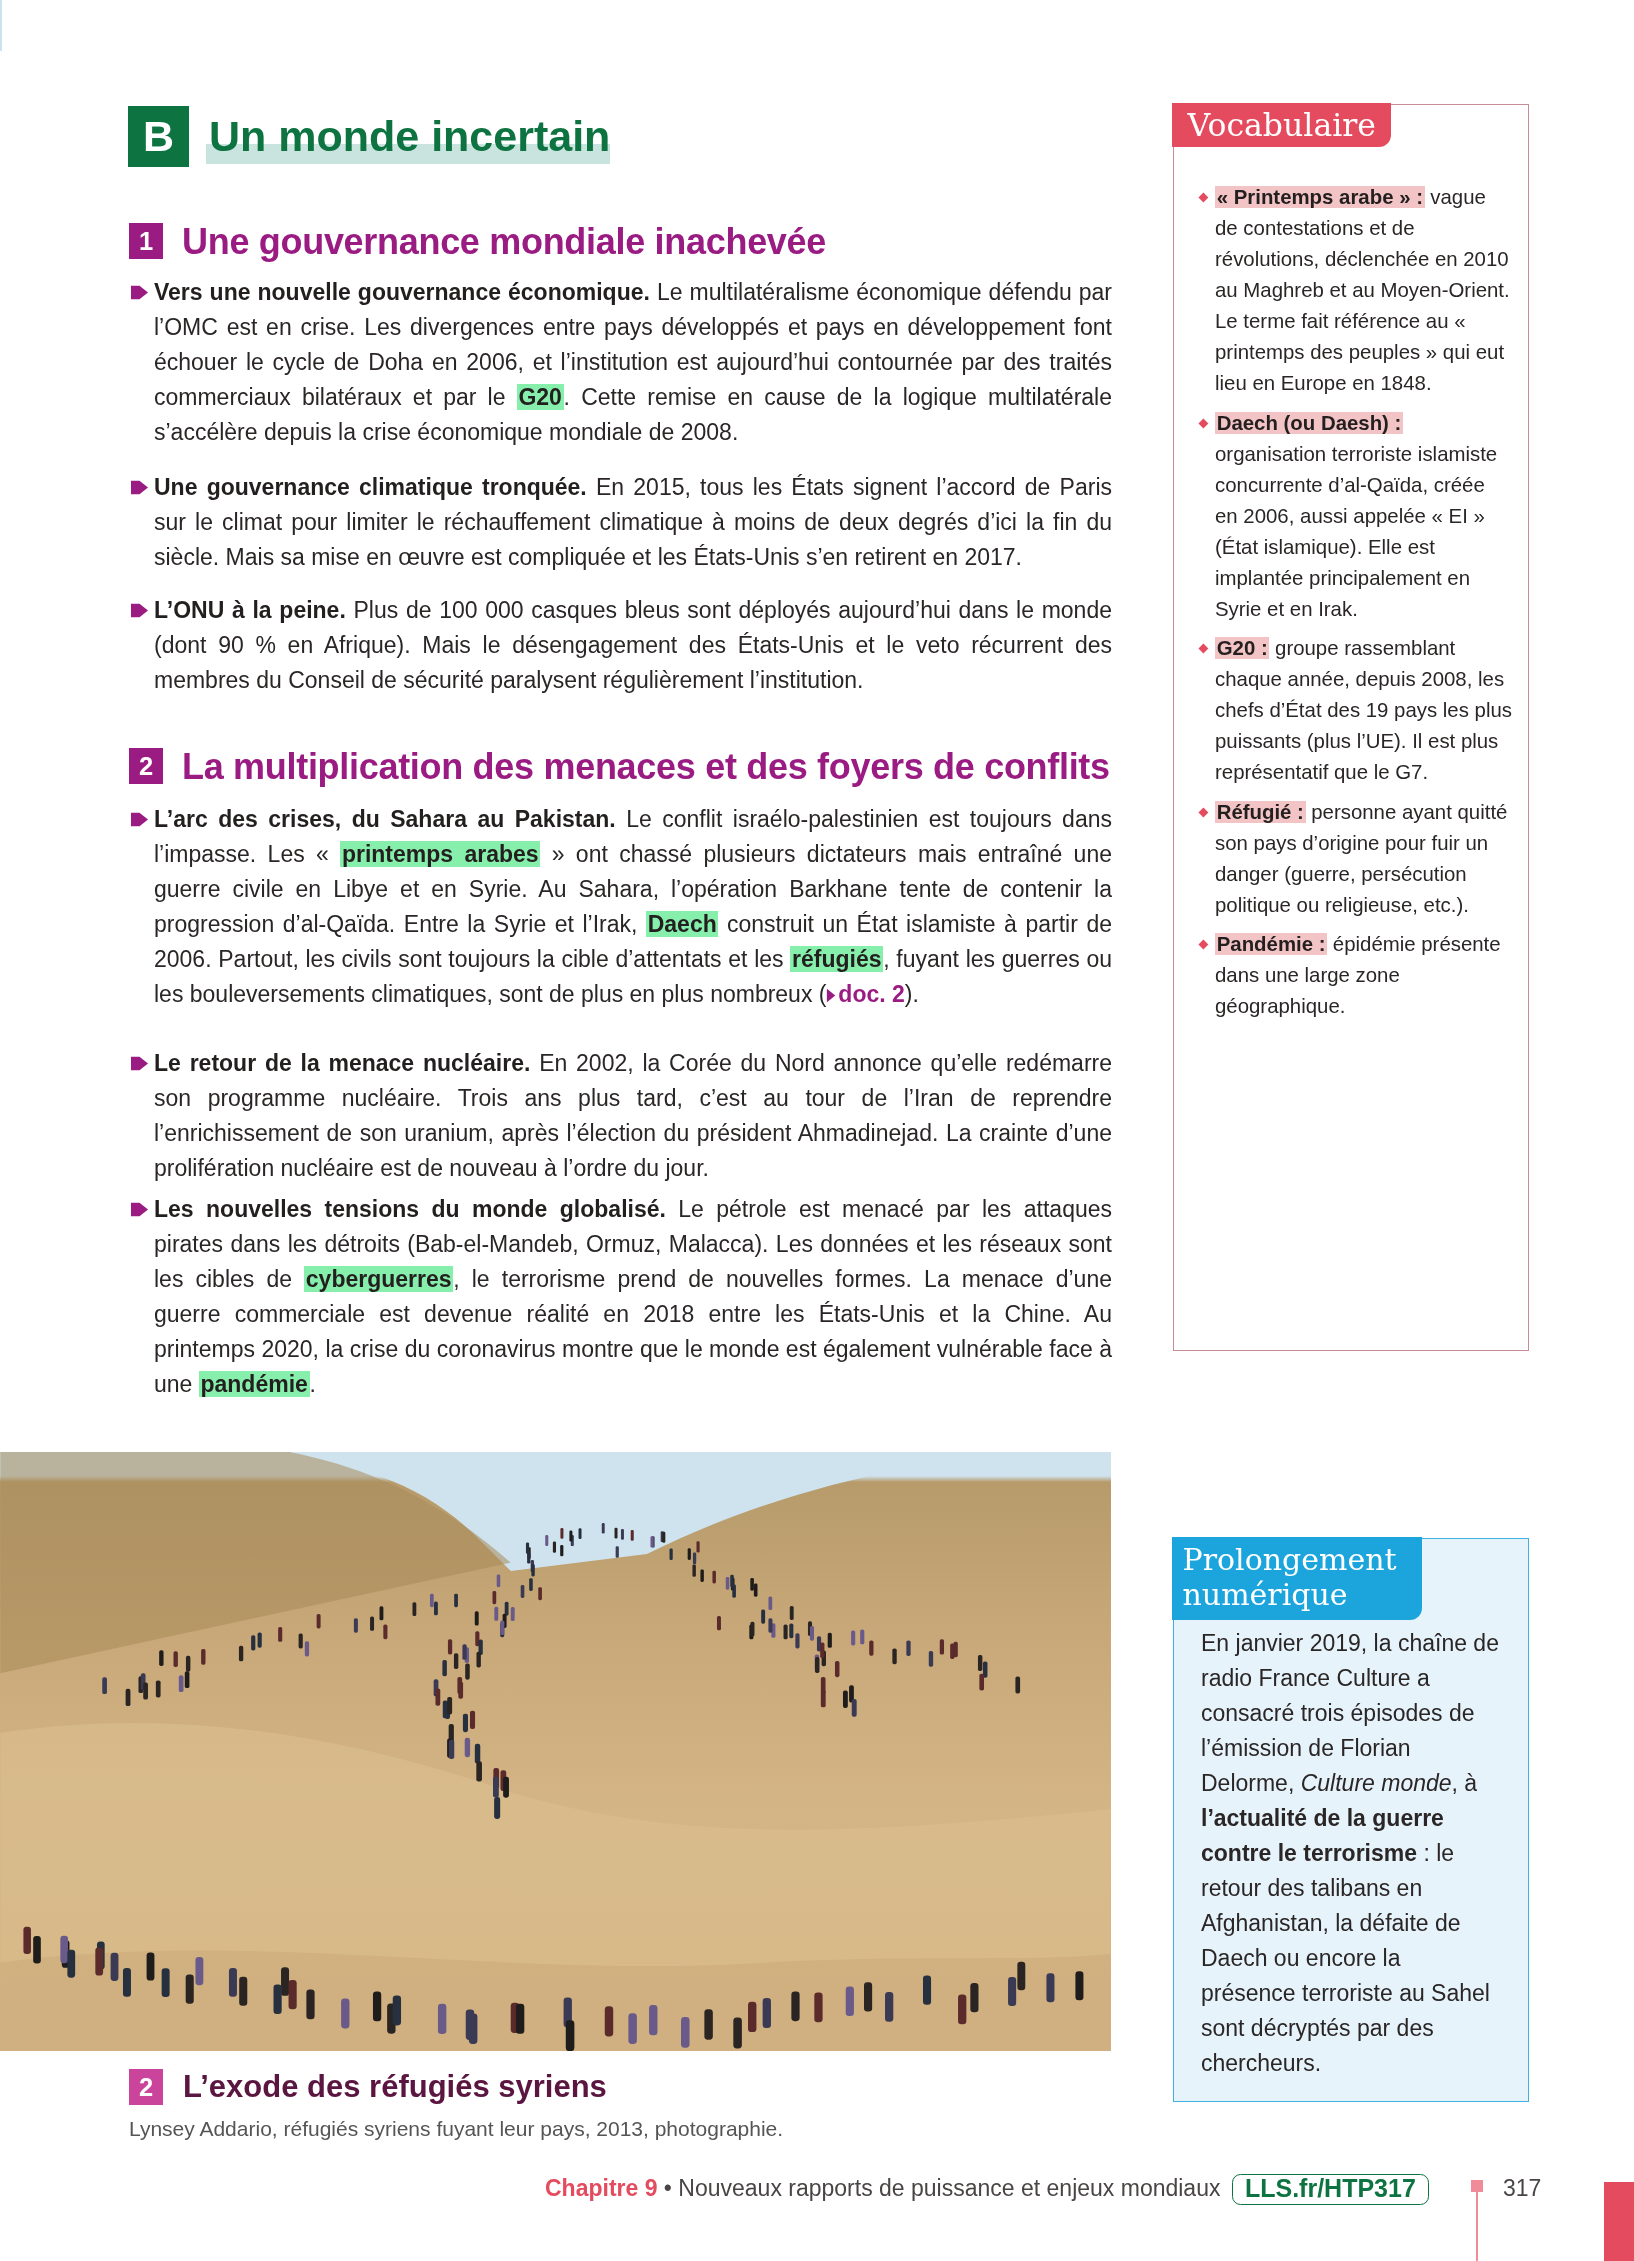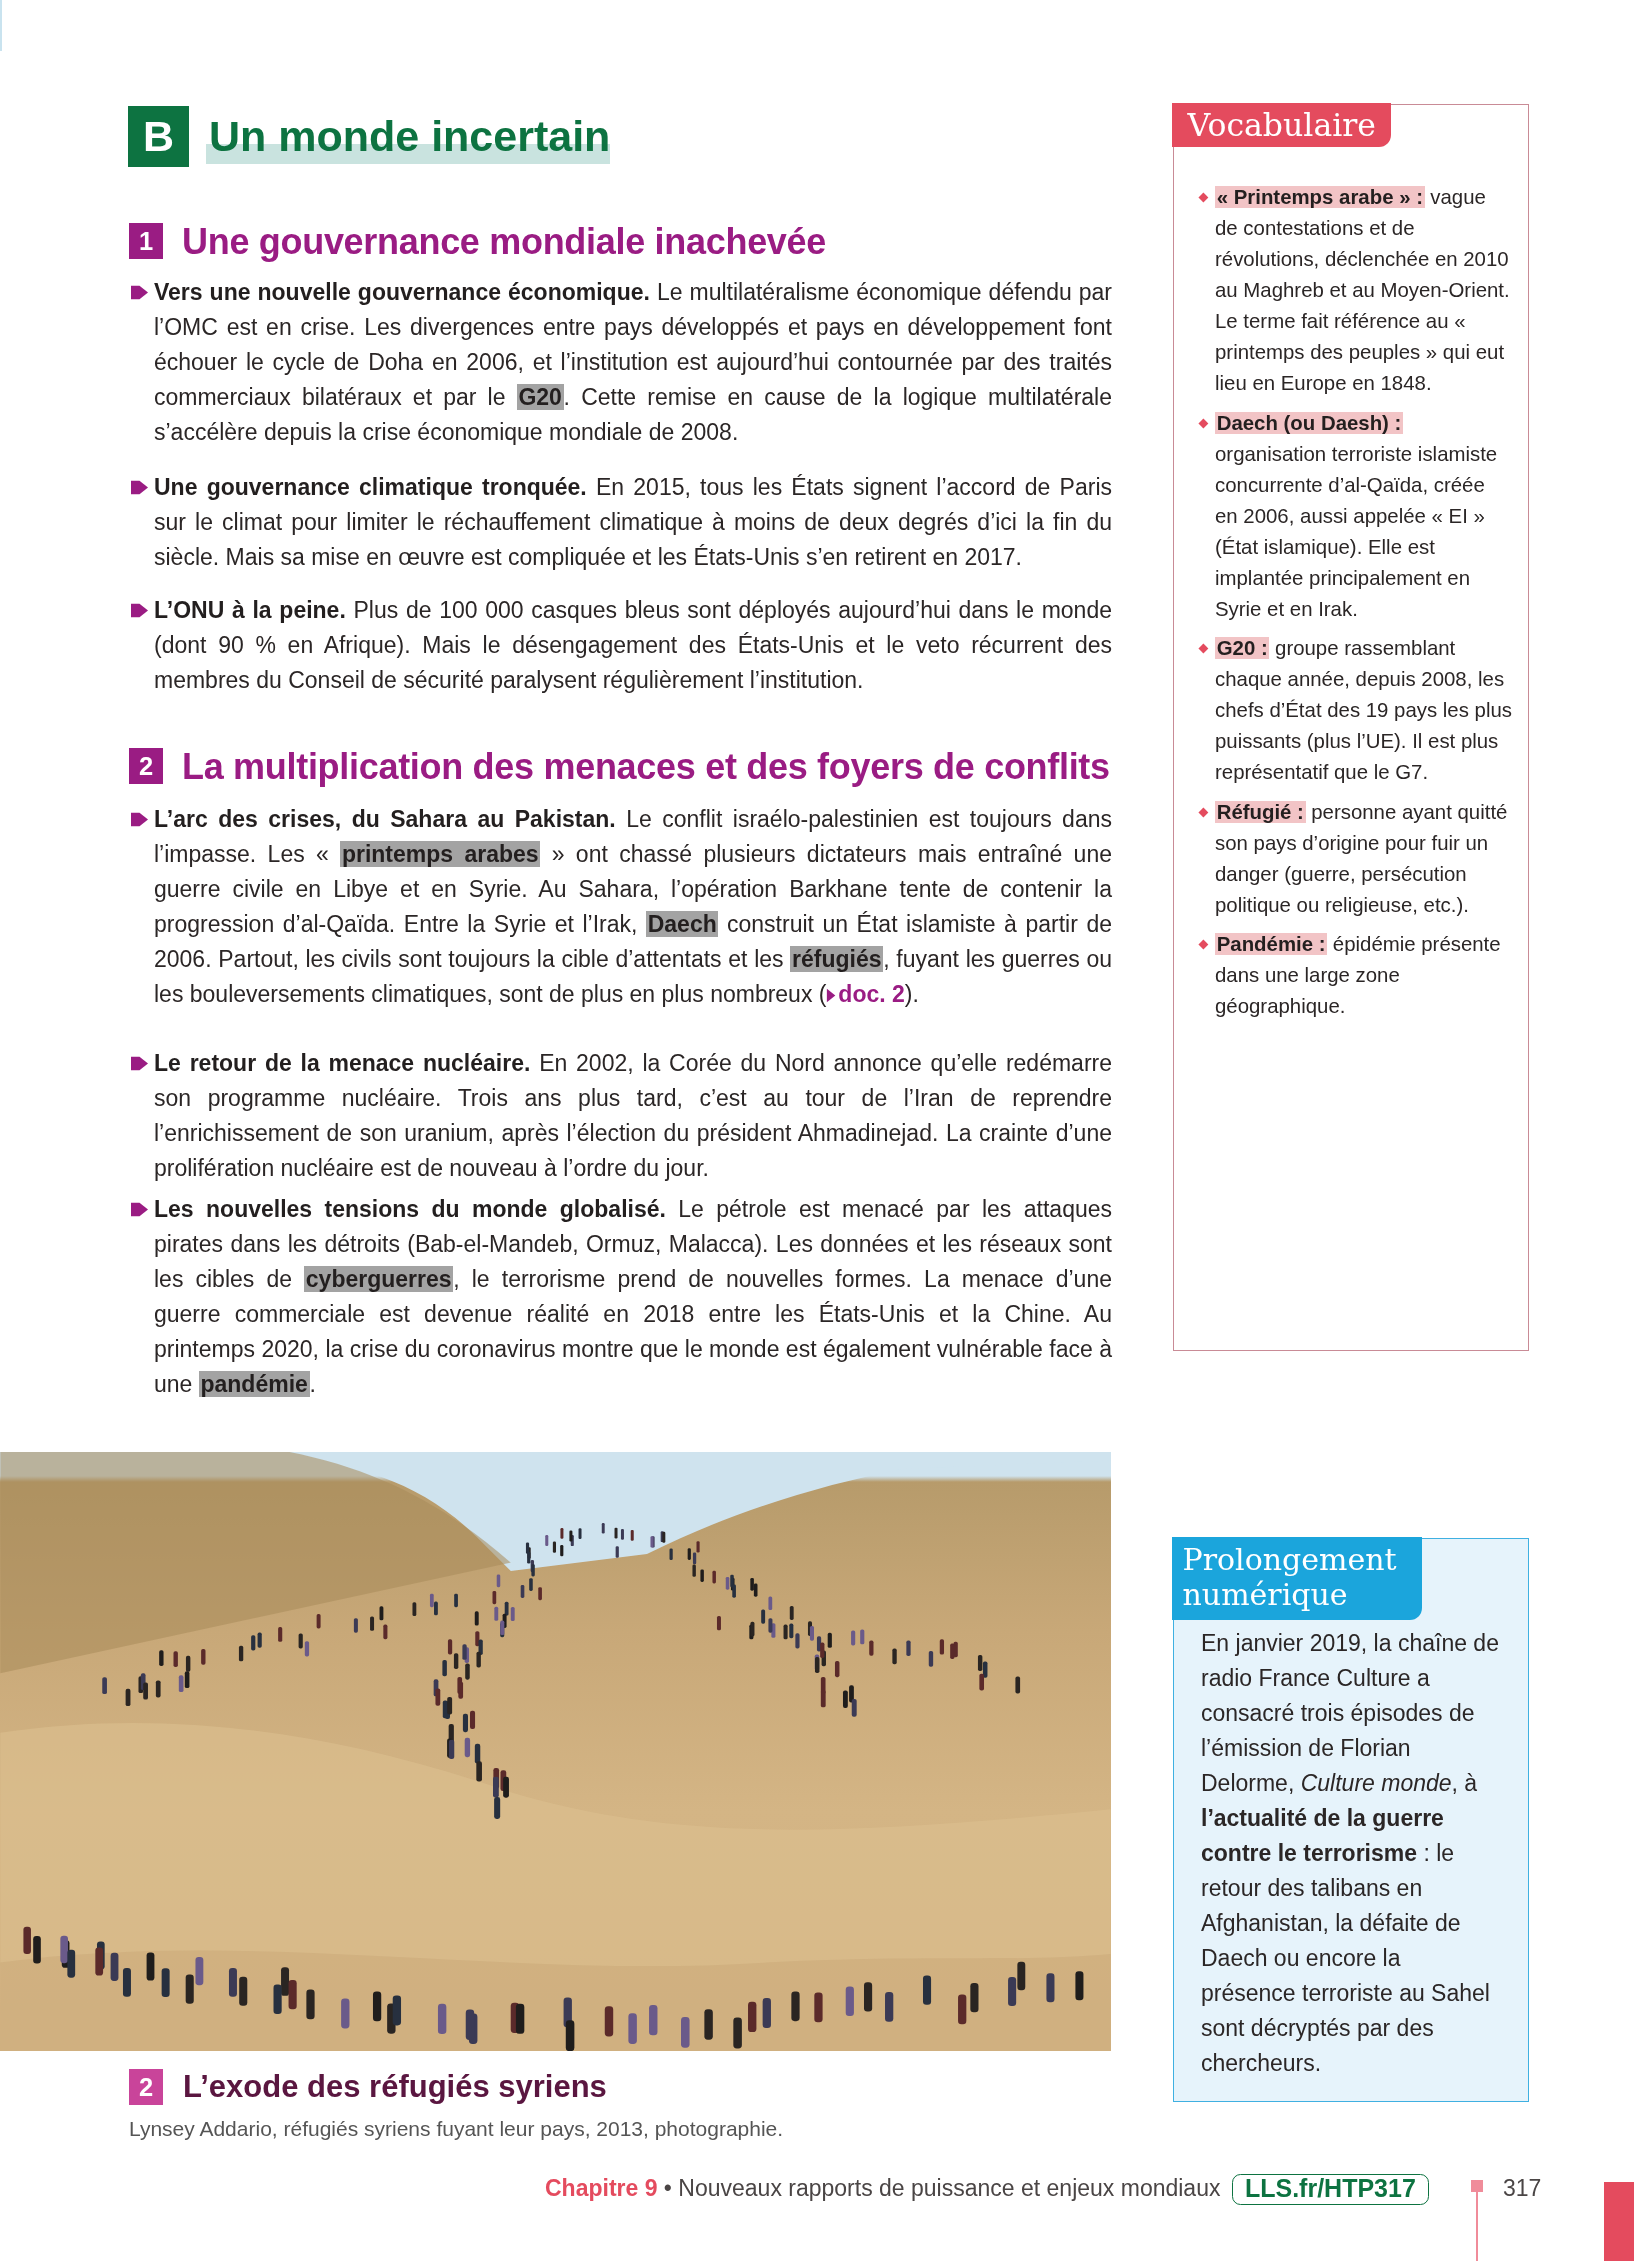--- a/index.html
+++ b/index.html
@@ -20,21 +20,21 @@
   .sec-num { position: absolute; left: 0; top: 3.4px; width: 34px; height: 36px; background: #9a1c83; color: #fff;
     font: bold 25.5px/36px "Liberation Sans", sans-serif; text-align: center; }
   .sec-title { position: absolute; left: 53px; top: 0; color: #9a1c83;
     font: bold 36px/43px "Liberation Sans", sans-serif; letter-spacing: -0.3px; }
 
   
   .para { position: absolute; left: 129px; width: 983px; padding-left: 25px;
     font: 23px/35px "Liberation Sans", sans-serif; color: #2b2626; text-align: justify; }
   .para .bullet { position: absolute; left: 1.7px; top: 9.4px; width: 17px; height: 17px; }
   .para b { font-weight: bold; color: #231f1f; }
-  .hl { background: #a3a3a3; font-weight: bold; color: #231f1f; padding: 0 1.7px; }
+  .hl { background: #86efac; font-weight: bold; color: #231f1f; padding: 0 1.7px; }
   .doc-link { color: #9a1c83; font-weight: bold; }
 
   
   #vocab { left: 1173px; top: 104px; width: 356px; height: 1247px; border: 1.7px solid #c98b96; background: #fff; }
   #vocab-tab { position: absolute; left: -1.7px; top: -1.7px; height: 44px; padding: 0 15.3px; background: #e44b5e; color: #fff;
     font: 31.5px/44px "DejaVu Serif", serif; border-radius: 0 0 12px 0; }
   #vocab-list { position: absolute; left: 24px; top: 77px; width: 315px; list-style: none; }
   .v-item { position: relative; padding-left: 17px; margin-bottom: 8.5px;
     font: 20.4px/31px "Liberation Sans", sans-serif; color: #2b2626; }
   .v-item .diamond { position: absolute; left: 1.7px; top: 12px; width: 6.8px; height: 6.8px; background: #e44b5e; transform: rotate(45deg); }

